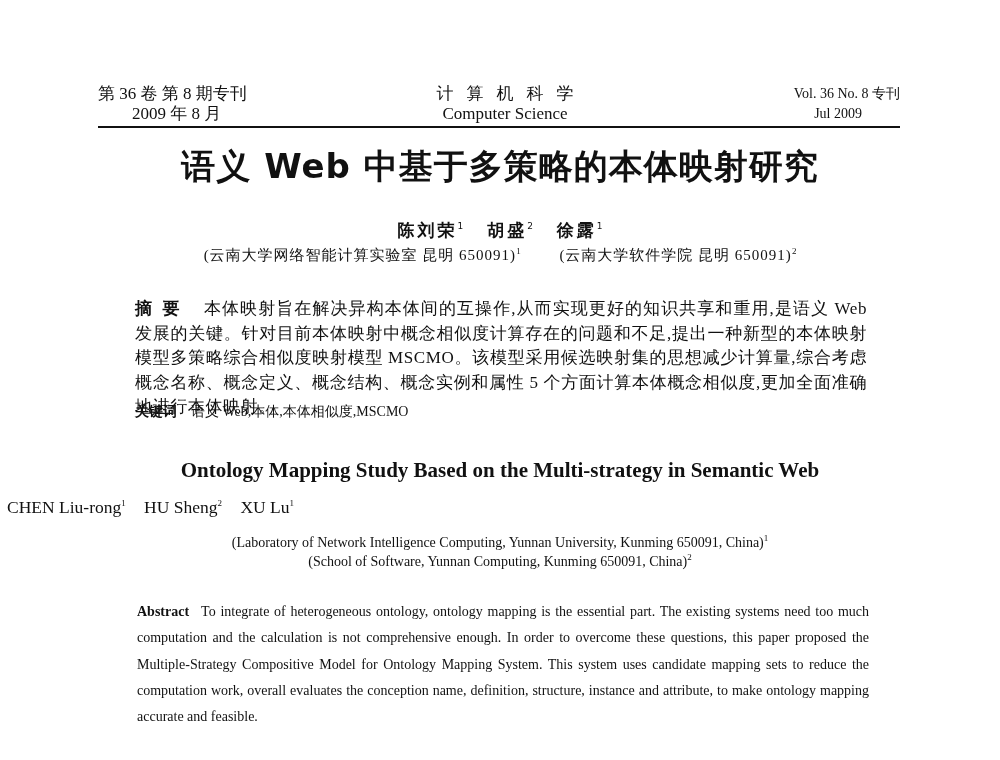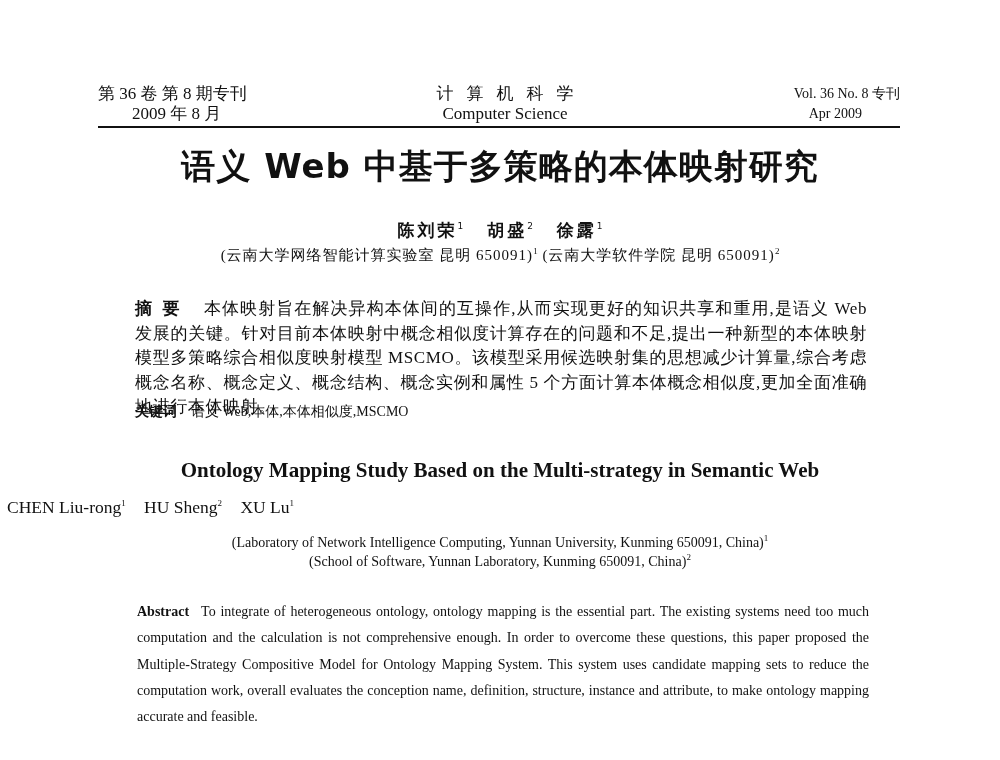--- a/index.html
+++ b/index.html
@@ -78,21 +78,21 @@
     sup { font-size: 9px; font-weight: normal; vertical-align: super; letter-spacing: 0; }
     .cn-affil {
       position: absolute;
       left: 0; top: 241px;
       width: 1000px;
       text-align: center;
       font-size: 15px;
       line-height: 20px;
       letter-spacing: 1px;
     }
-    .cn-affil .aff { margin: 0 0; }
+    .cn-affil .aff { margin: 0 17px; }
     
     .cn-abstract {
       position: absolute;
       left: 135px; top: 296px;
       width: 732px;
       font-size: 17px;
       line-height: 24.5px;
       text-align: justify;
       letter-spacing: 0.6px;
     }
@@ -170,21 +170,21 @@
   <div class="hdr-left">
     <div>第 36 卷  第 8 期专刊</div>
     <div class="l2">2009 年 8 月</div>
   </div>
   <div class="hdr-center">
     <div class="cn">计算机科学</div>
     <div>Computer  Science</div>
   </div>
   <div class="hdr-right">
     <div>Vol. 36 No. 8 专刊</div>
-    <div class="l2">Apr 2009</div>
+    <div class="l2">Jul 2009</div>
   </div>
   <div class="hdr-rule"></div>
 
   <div class="cn-title">语义 Web 中基于多策略的本体映射研究</div>
 
   <div class="cn-authors">
     <span class="au"><span>陈刘荣</span><sup>1</sup></span>
     <span class="au"><span>胡盛</span><sup>2</sup></span>
     <span class="au"><span>徐露</span><sup>1</sup></span>
   </div>
@@ -203,19 +203,19 @@
 
   <div class="en-title">Ontology Mapping Study Based on the Multi-strategy in Semantic Web</div>
 
   <div class="en-authors">
     <span class="au"><span>CHEN Liu-rong</span><sup>1</sup></span>
     <span class="au"><span>HU Sheng</span><sup>2</sup></span>
     <span class="au"><span>XU Lu</span><sup>1</sup></span>
   </div>
 
   <div class="en-affil a1"><span>(Laboratory of Network Intelligence Computing, Yunnan University, Kunming 650091, China)</span><sup>1</sup></div>
-  <div class="en-affil a2"><span>(School of Software, Yunnan Laboratory, Kunming 650091, China)</span><sup>2</sup></div>
+  <div class="en-affil a2"><span>(School of Software, Yunnan Computing, Kunming 650091, China)</span><sup>2</sup></div>
 
   <div class="en-abstract">
     <span class="lbl">Abstract</span><span>To integrate of heterogeneous ontology, ontology mapping is the essential part. The existing systems need too much computation and the calculation is not comprehensive enough. In order to overcome these questions, this paper proposed the Multiple-Strategy Compositive Model for Ontology Mapping System. This system uses candidate mapping sets to reduce the computation work, overall evaluates the conception name, definition, structure, instance and attribute, to make ontology mapping accurate and feasible.</span>
   </div>
 
 </div>
 
 </body></html>

